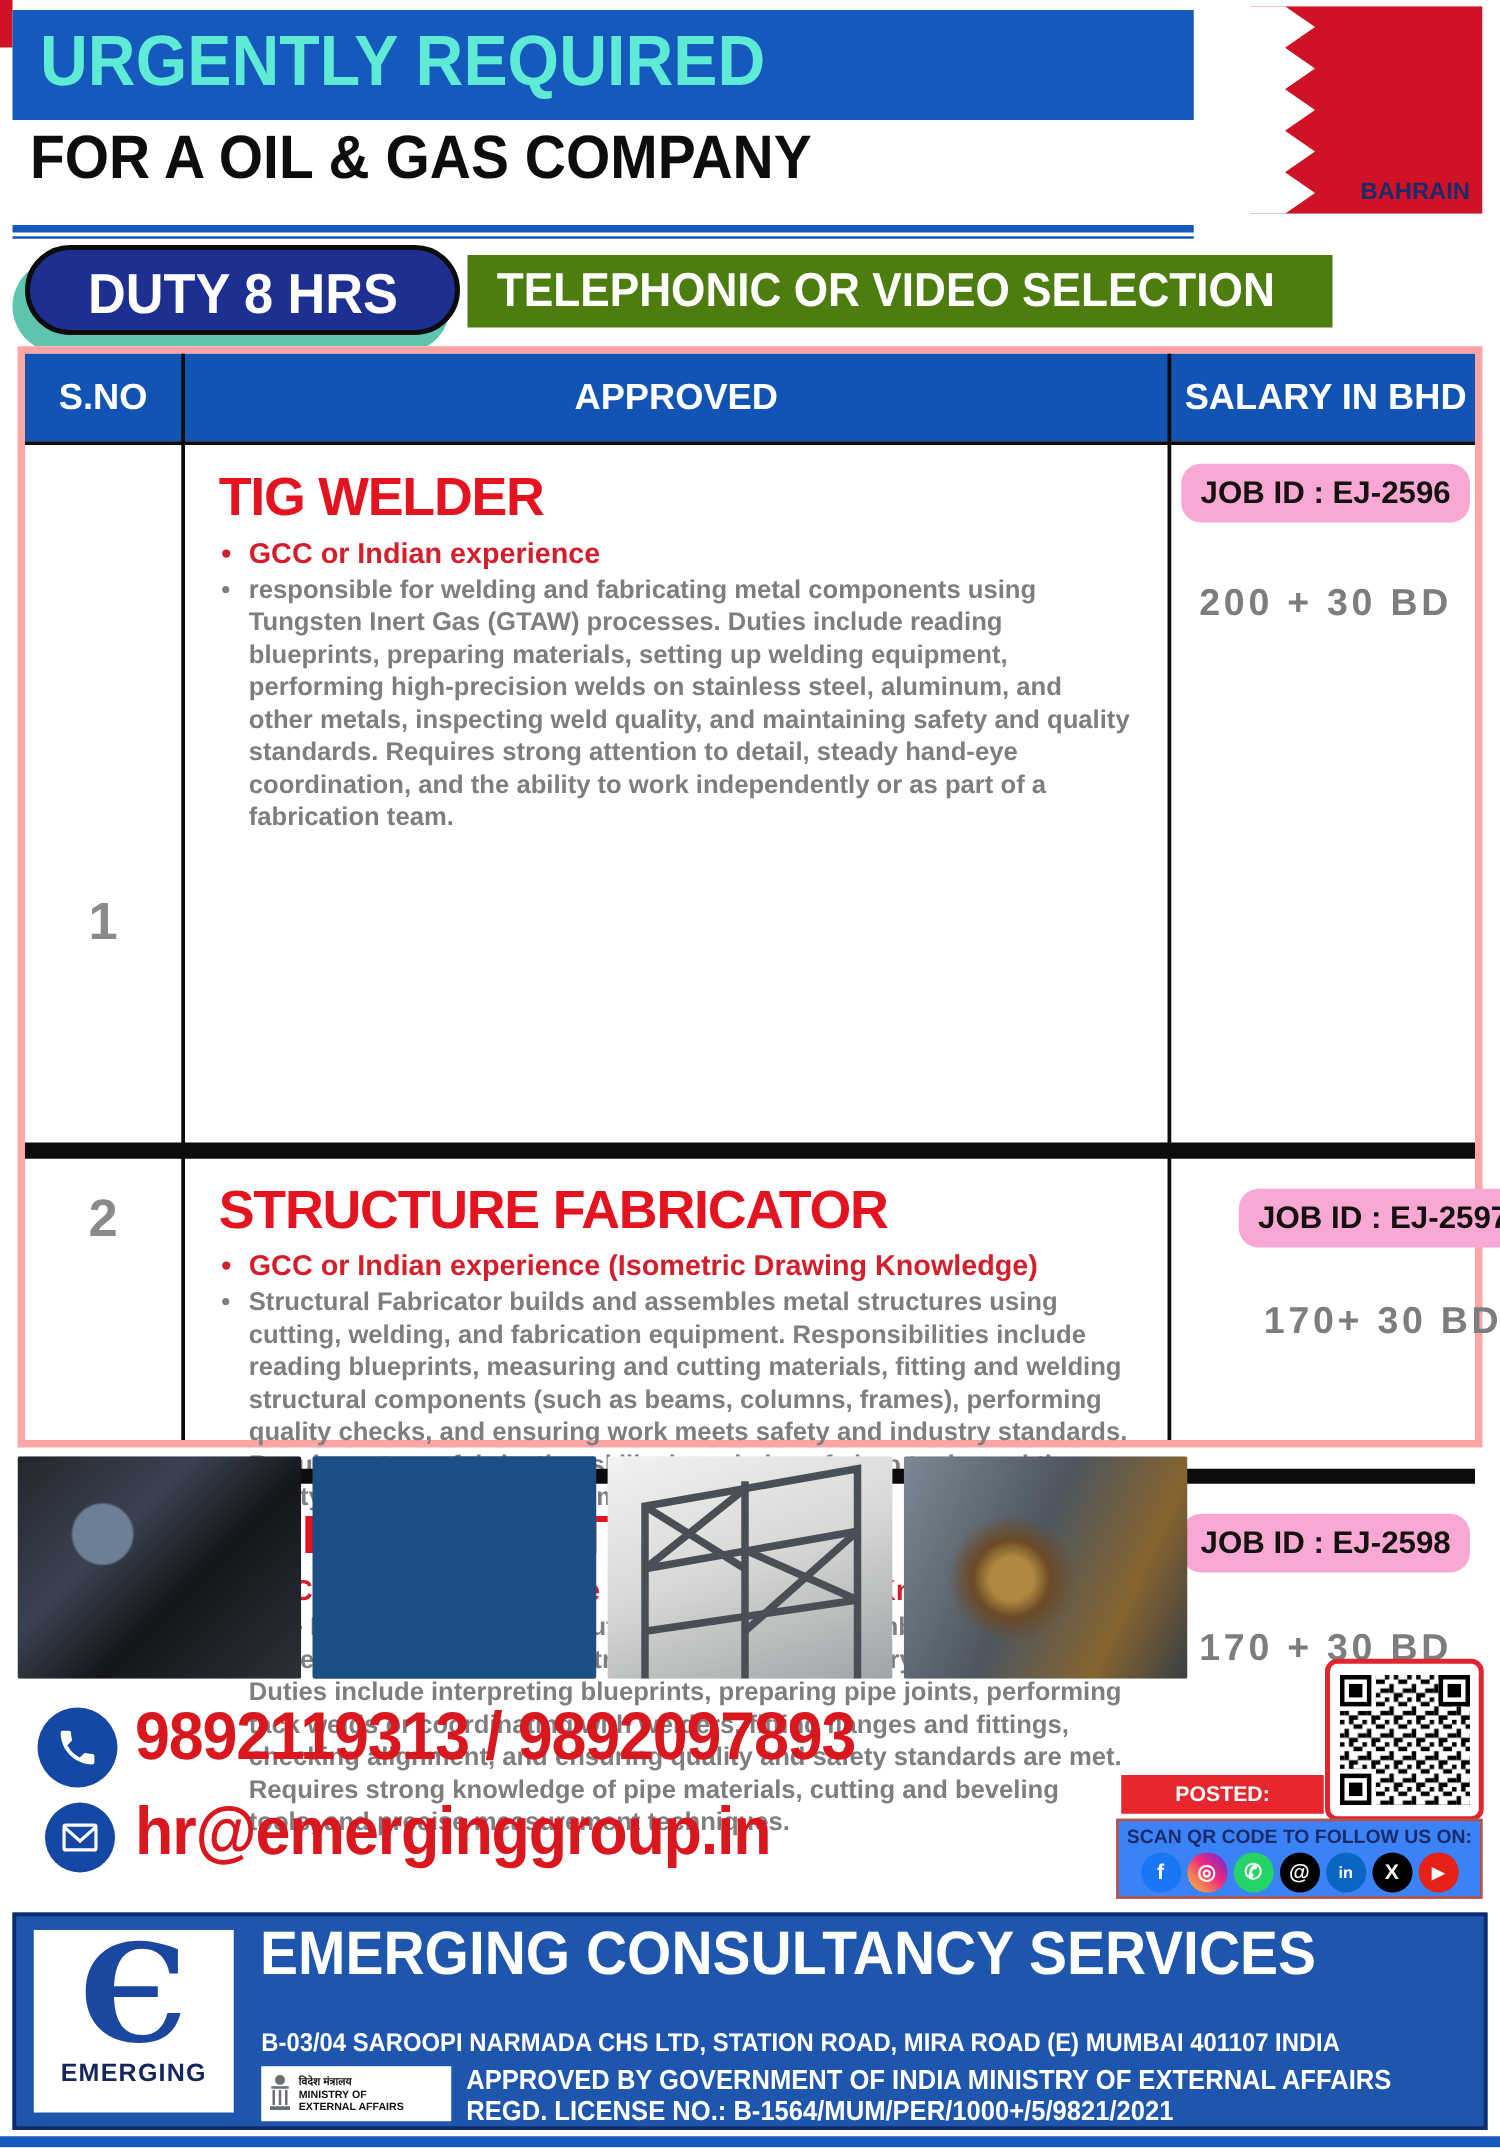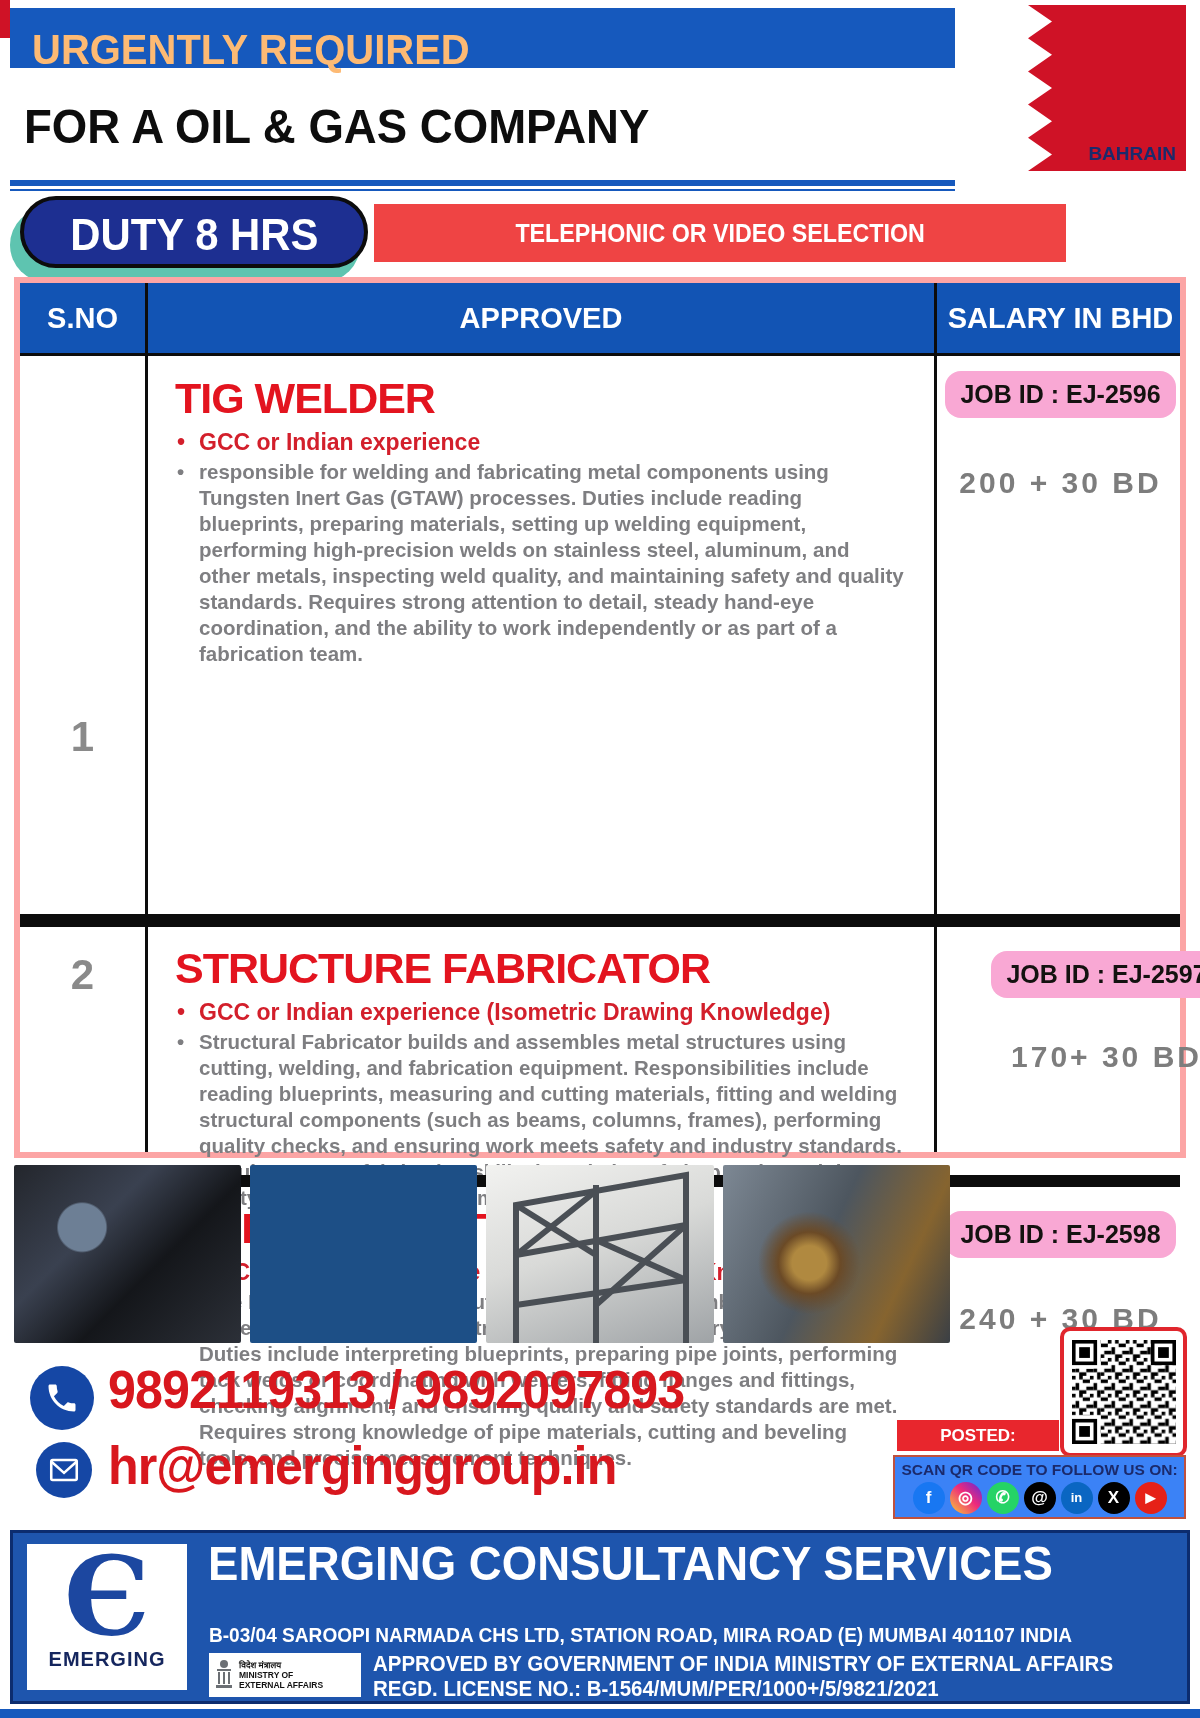--- a/index.html
+++ b/index.html
@@ -4,33 +4,33 @@
 <style>
   html,body{margin:0;padding:0;background:#ffffff;}
   body{font-family:"Liberation Sans",sans-serif;}
   .page{position:relative;width:1200px;height:1718px;background:#fff;overflow:hidden;}
   .abs{position:absolute;}
   .condensed{display:inline-block;transform:scaleX(.93);transform-origin:left center;white-space:nowrap;}
   .condensed-c{display:inline-block;transform:scaleX(.93);transform-origin:center center;white-space:nowrap;}
 
   
   .red-corner{left:0;top:0;width:10px;height:38px;background:#cf1226;}
-  .banner{left:10px;top:8px;width:945px;height:60px;background:#1659bd;color:#fdba74;
-          font-size:43px;font-weight:800;line-height:82px;padding-left:22px;box-sizing:border-box;}
+  .banner{left:10px;top:8px;width:945px;height:88px;background:#1659bd;color:#5eead4;
+          font-size:57px;font-weight:800;line-height:82px;padding-left:22px;box-sizing:border-box;}
   .subtitle{left:24px;top:96px;width:930px;color:#0d0d0d;font-size:49px;font-weight:800;line-height:60px;}
   .rule1{left:10px;top:180px;width:945px;height:6px;background:#1659bd;}
   .rule2{left:10px;top:189px;width:945px;height:2px;background:#1659bd;}
   .flag{left:1000px;top:5px;width:186px;height:166px;}
   .flag-label{position:absolute;right:10px;bottom:6px;color:#1b2a6b;font-size:19px;font-weight:800;}
 
   .duty-pill{left:20px;top:196px;width:348px;height:72px;background:#1d2f91;border:4px solid #0c0c0c;
              border-radius:40px;color:#fff;font-size:45px;font-weight:800;text-align:center;line-height:70px;
              box-shadow:-9px 13px 0 1px #5ec4b0;box-sizing:border-box;}
-  .tel-bar{left:374px;top:204px;width:692px;height:58px;background:#ef4444;color:#fff;
-           font-size:25px;font-weight:800;text-align:center;line-height:58px;}
+  .tel-bar{left:374px;top:204px;width:692px;height:58px;background:#4d7c0f;color:#fff;
+           font-size:38px;font-weight:800;line-height:58px;}
 
   
   .job-table{left:14px;top:277px;width:1172px;height:881px;border:6px solid #fca5a5;box-sizing:border-box;background:#fff;}
   .thead{position:absolute;left:0;top:0;width:100%;height:70px;background:#1254b4;}
   .th{position:absolute;top:0;height:70px;color:#fff;font-size:29px;font-weight:800;text-align:center;line-height:70px;}
   .vline{position:absolute;top:0;width:3px;height:100%;background:#0c0c0c;}
   .hline{position:absolute;left:0;width:100%;background:#0c0c0c;}
   .sno{position:absolute;left:0;width:125px;text-align:center;color:#8a8a8a;font-size:42px;font-weight:800;}
   .row-title{color:#e3141f;font-size:43px;font-weight:800;letter-spacing:-1px;line-height:46px;}
   .bullet{position:relative;padding-left:24px;}
@@ -157,21 +157,21 @@
 
     <div>
       <div class="sno" style="top:928px;">3</div>
       <div class="abs" style="left:155px;top:922px;width:740px;">
         <div class="row-title">PIPE FABRICATOR</div>
         <div class="bullet red-bullet">GCC or Indian experience (Isometric Drawing Knowledge)</div>
         <div class="bullet gray-bullet">Pipe Fabricator measures, cuts, prepares, and assembles piping systems according to isometric drawings and industry specifications. Duties include interpreting blueprints, preparing pipe joints, performing tack welds or coordinating with welders, fitting flanges and fittings, checking alignment, and ensuring quality and safety standards are met. Requires strong knowledge of pipe materials, cutting and beveling tools, and precise measurement techniques.</div>
       </div>
       <div class="abs" style="left:917px;top:928px;width:247px;text-align:center;">
         <span class="jobid">JOB ID : EJ-2598</span>
-        <div class="salary" style="margin-top:44px;">240 + 30 BD</div>
+        <div class="salary" style="margin-top:44px;">170 + 30 BD</div>
       </div>
     </div>
   </div>
 
   <div class="abs photos">
     <div class="photo ph1"></div>
     <div class="photo ph2"></div>
     <div class="photo ph3">
       <svg width="228" height="178" viewBox="0 0 228 178">
         <g stroke="#4a4f55" stroke-width="6" fill="none">

